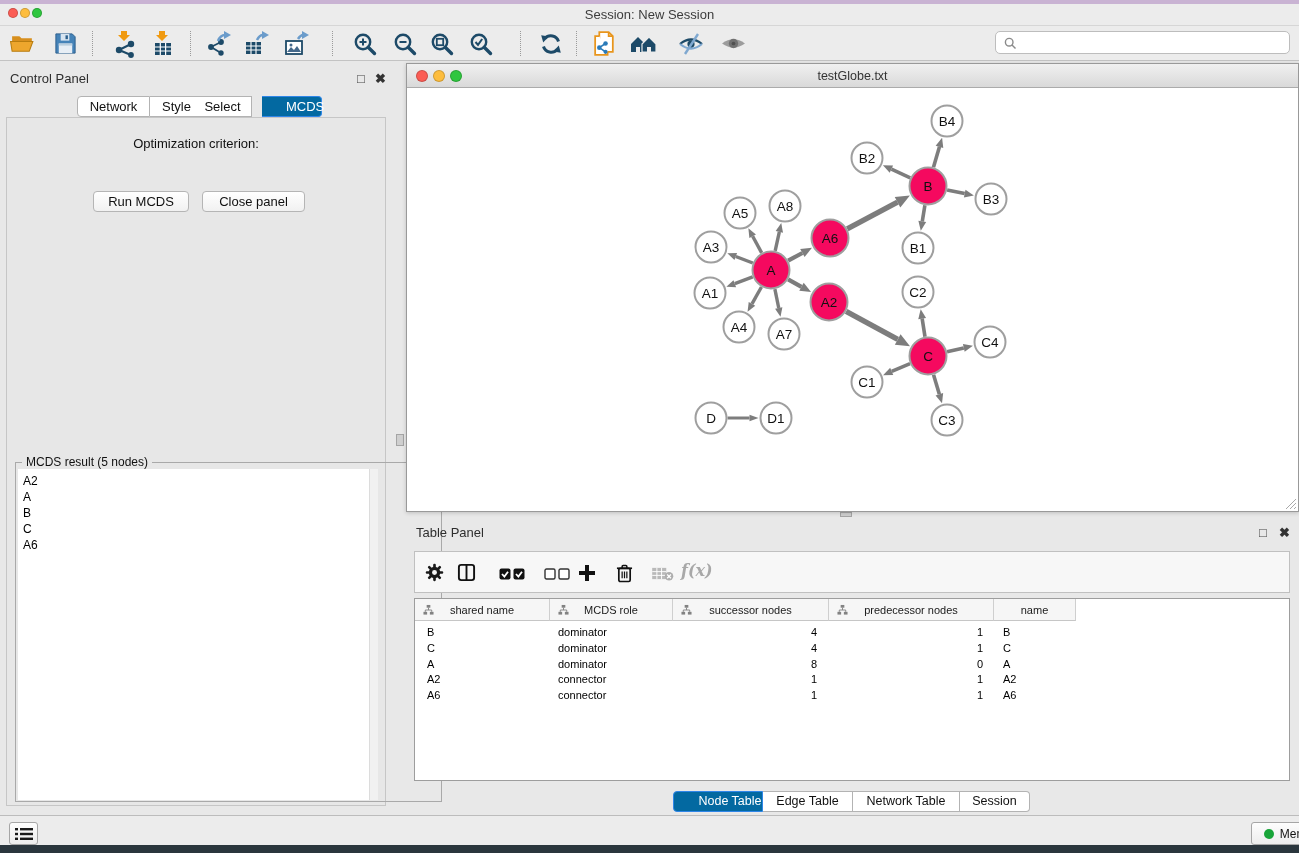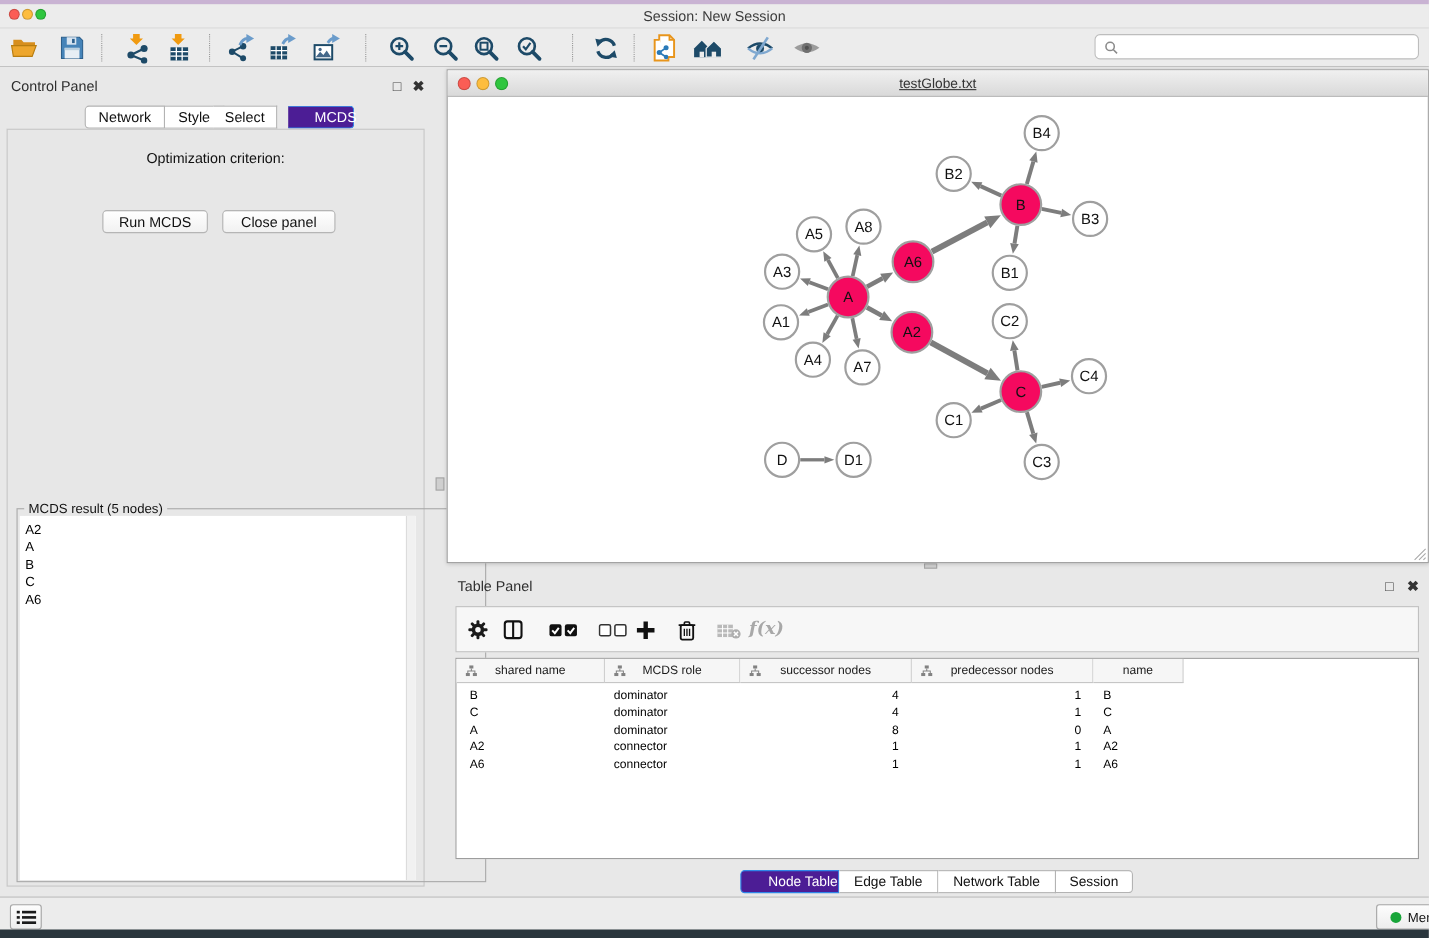--- a/index.html
+++ b/index.html
@@ -17,26 +17,26 @@
   #content { left:0; top:61px; width:1299px; height:754px; background:#e8e8e8; }
   #statusbar { left:0; top:815px; width:1299px; height:30px; background:#ececec; border-top:1px solid #bcbcbc; }
   #desktop-bottom { left:0; top:845px; width:1299px; height:8px; background:#2a363d; }
   .chrome-btn { border:1px solid #a6a6a6; border-radius:3px; background:linear-gradient(#fdfdfd,#ededed); display:flex; align-items:center; justify-content:center; }
   
   .panel-title { font-size:13px; color:#2e2e2e; }
   .wc { font-size:13px; color:#333; line-height:13px; }
   .seg { position:absolute; top:0; height:21px; line-height:19px; text-align:center; font-size:13px; color:#111; background:#fff; border:1px solid #b3b3b3; border-left:none; }
   .seg.first { border-left:1px solid #b3b3b3; border-radius:4px 0 0 4px; }
   .seg.last { border-radius:0 4px 4px 0; }
-  .seg.active { background:#4c1d95; color:#fff; border-color:#2f86e8;padding-left:24px; }
+  .seg.active { background:#0369a1; color:#fff; border-color:#2f86e8;padding-left:24px; }
   .btn { position:absolute; height:21px; background:linear-gradient(#ffffff,#f1f1f1); border:1px solid #b5b5b5; border-radius:4px; font-size:13px; color:#111; text-align:center; line-height:19px; }
   .groupbox { position:absolute; border:1px solid #a9a9a9; }
   .legend { position:absolute; top:-8px; left:6px; background:#e7e7e7; padding:0 4px; font-size:12px; color:#111; }
   
-  .inwin-title { position:absolute; left:0; top:0; width:100%; height:24px; background:linear-gradient(#f0f0f0,#d9d9d9); border-bottom:1px solid #ababab; text-align:center; line-height:24px; font-size:12.5px; color:#333;text-decoration:underline; }
+  .inwin-title { position:absolute; left:0; top:0; width:100%; height:24px; background:linear-gradient(#f0f0f0,#d9d9d9); border-bottom:1px solid #ababab; text-align:center; line-height:24px; font-size:12.5px; color:#333; }
   .tl2 { border-radius:50%; width:12px; height:12px; top:69px; border:1px solid rgba(0,0,0,0.18); }
   
   .thcell { position:absolute; top:0; height:22px; background:#f6f6f6; border-right:1px solid #cfcfcf; border-bottom:1px solid #c6c6c6; font-size:11px; color:#1a1a1a; display:flex; align-items:center; justify-content:center; }
   .thicon { position:absolute; left:8px; top:5px; }
   .trow { position:absolute; left:0; width:660px; height:15.8px; font-size:11px; color:#000; }
   .tcell { position:absolute; top:1px; }
   .num { text-align:right; }
   .graph-label { font-family:"Liberation Sans", sans-serif; }
 </style>
 </head>

